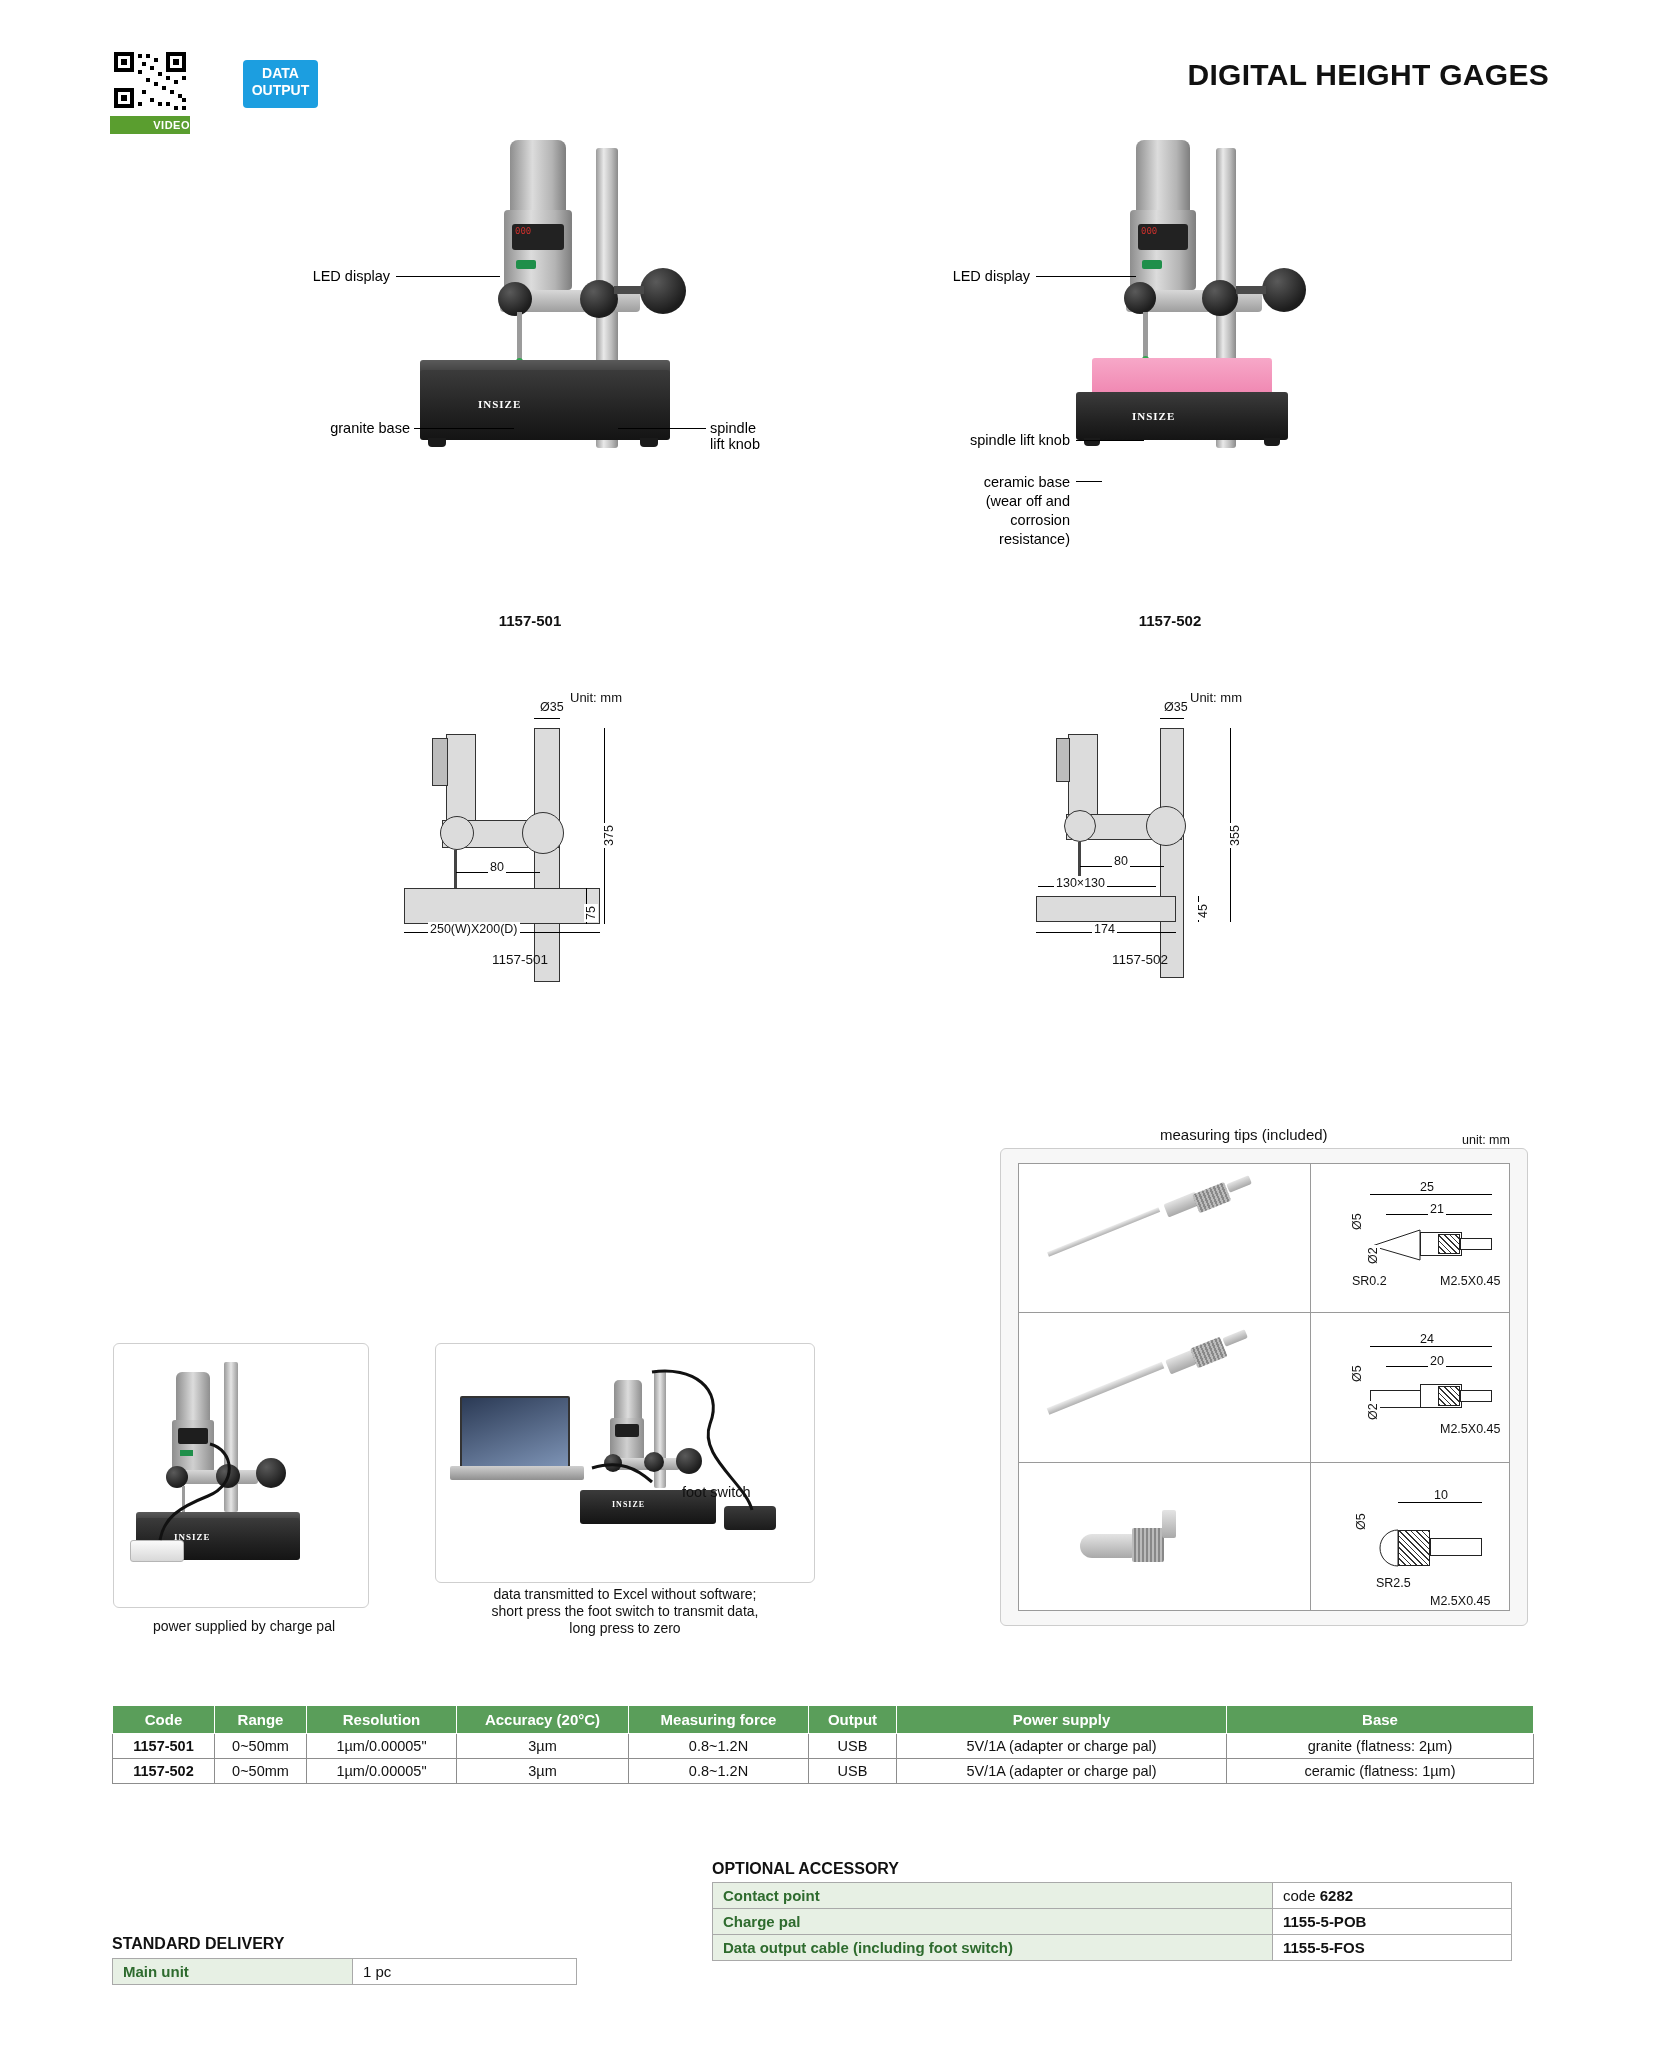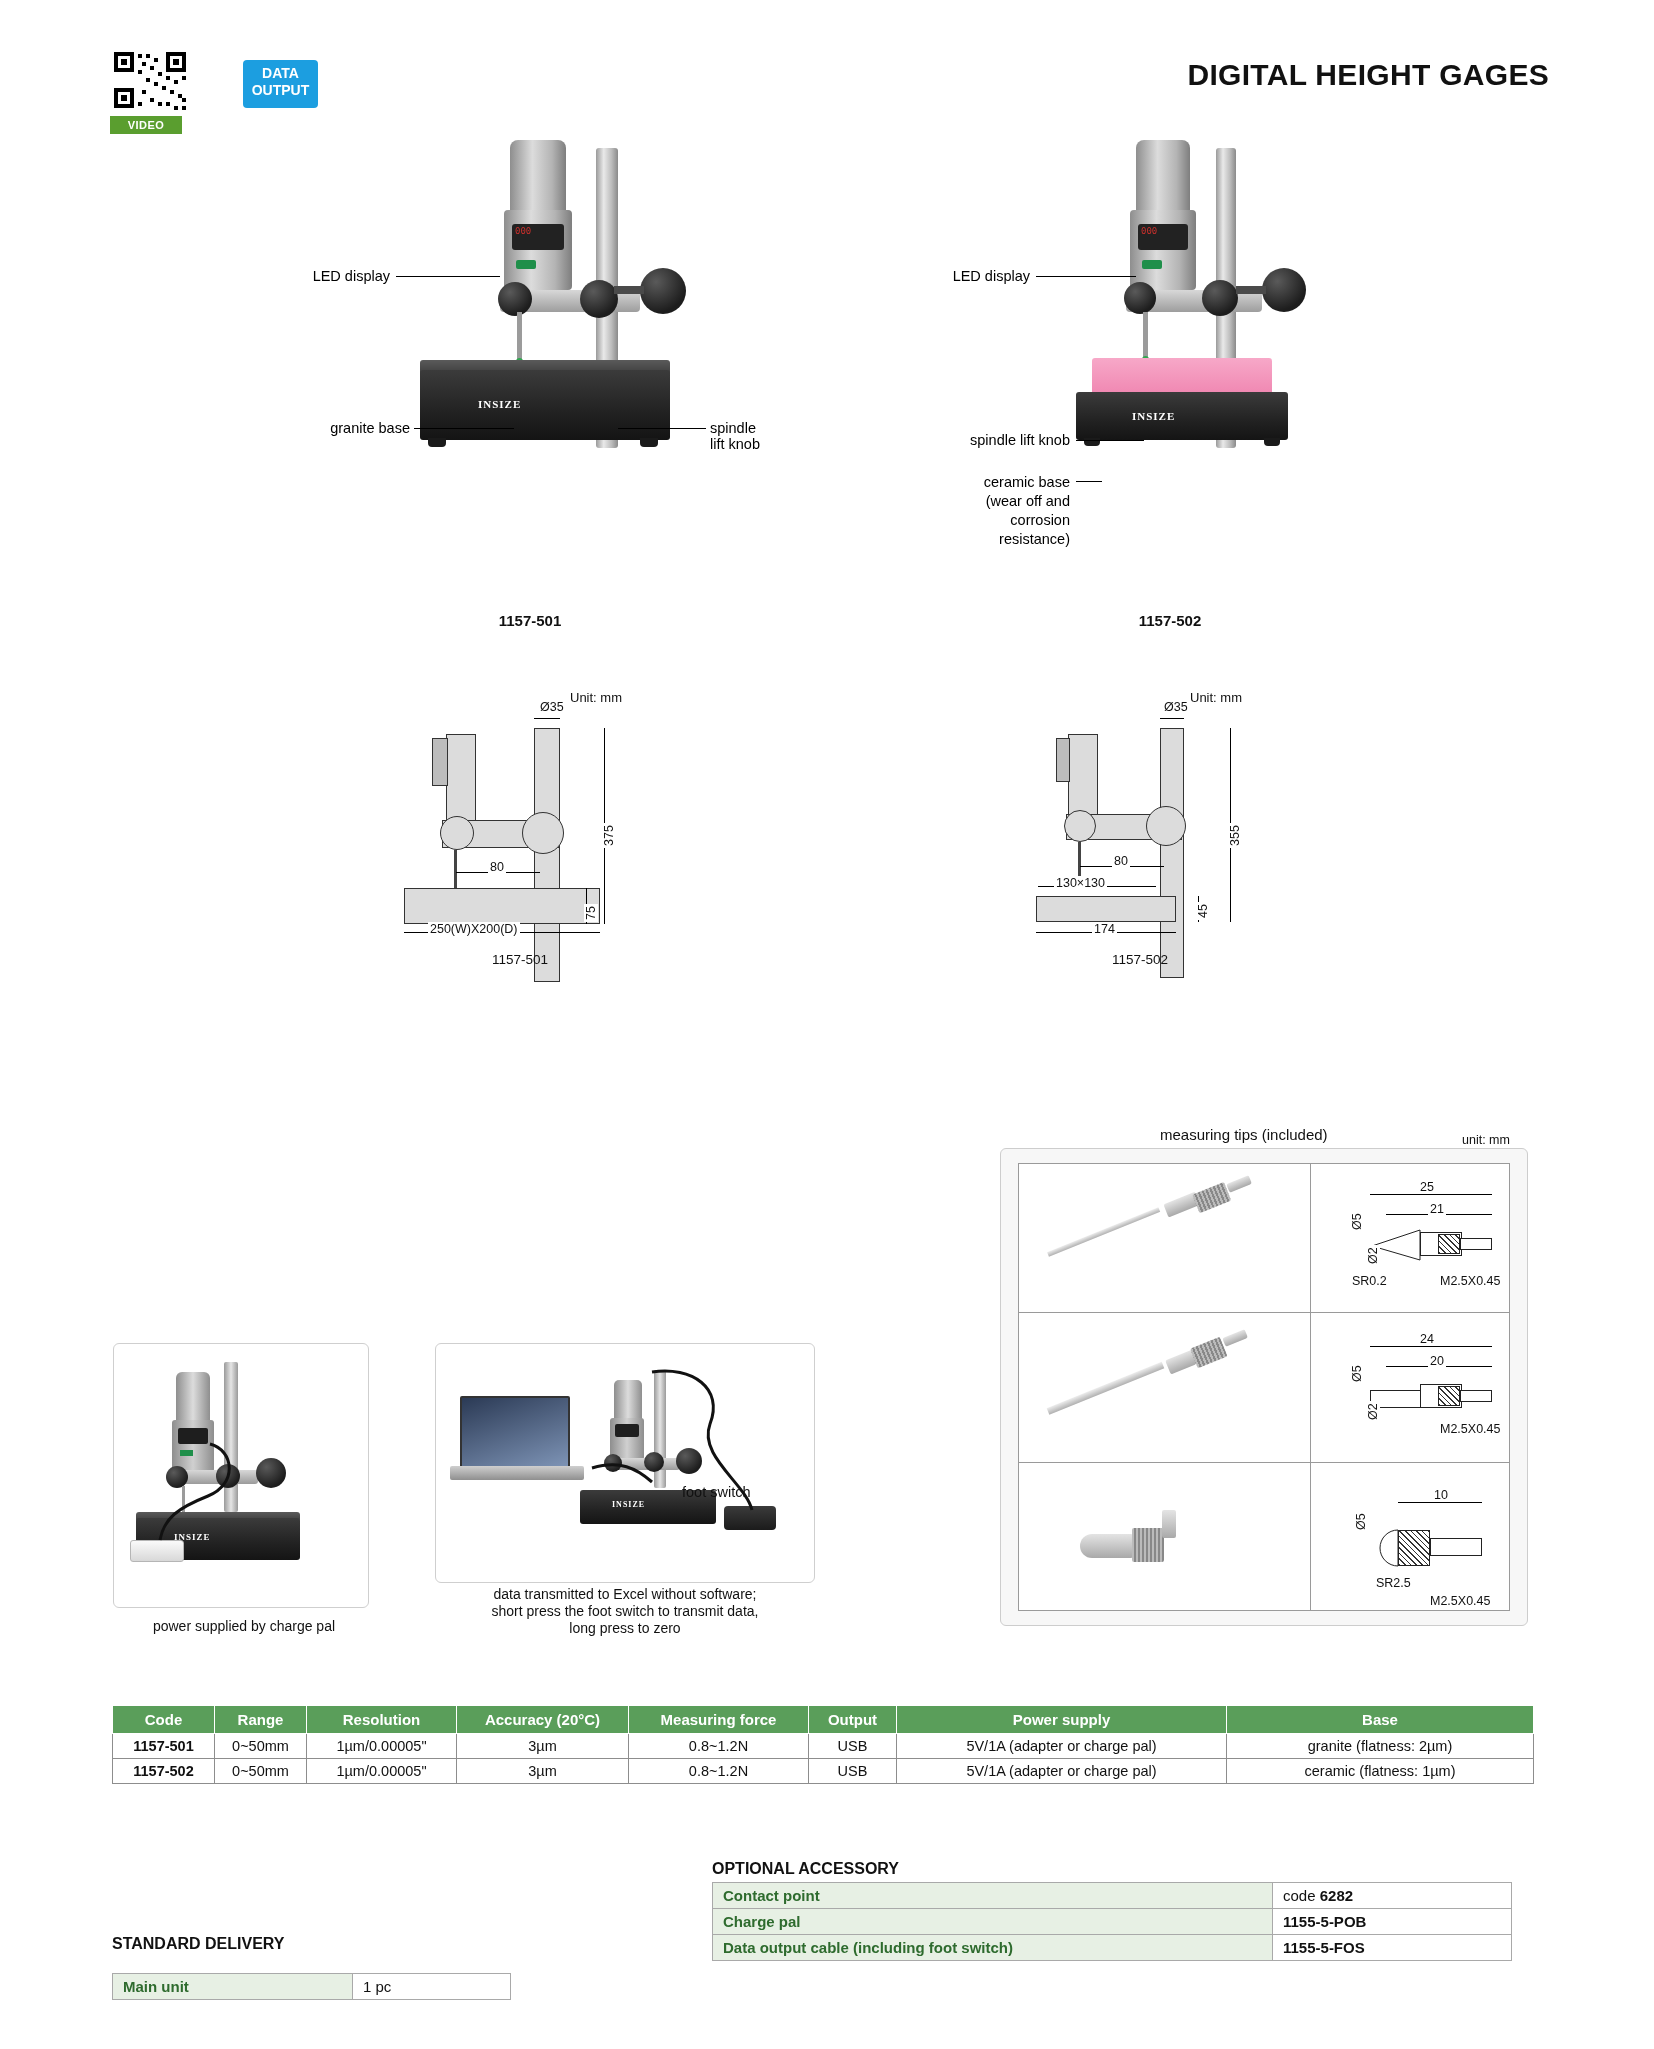--- a/index.html
+++ b/index.html
@@ -14,22 +14,22 @@
   }
   .page { position:relative; width:1654px; height:2049px; }
 
   
   .qr {
     position:absolute; left:110px; top:48px; width:80px; height:80px;
     background:#fff;
   }
   .qr .qrimg { width:80px; height:64px; }
   .qr .vid {
-    width:72px; height:18px; background:#5a9e2f; color:#fff;
-    font-size:11px; font-weight:bold; text-align:center; line-height:18px;
+    width:80px; height:18px; background:#5a9e2f; color:#fff;
+    font-size:11px; font-weight:bold; text-align:right; line-height:18px;
     letter-spacing:0.5px;
   }
   .data-output {
     position:absolute; left:243px; top:60px; width:75px; height:48px;
     background:#1c9ee0; color:#fff; border-radius:4px;
     font-size:14px; font-weight:bold; text-align:center;
     padding-top:5px; line-height:17px;
   }
   .title {
     position:absolute; right:105px; top:58px;
@@ -117,22 +117,22 @@
     border-collapse:collapse; font-size:15px;
   }
   .opt-table td { border:1px solid #a9a9a9; padding:4px 10px; }
   .opt-table td.lab { background:#e7f0e4; color:#2e6b2e; font-weight:bold; width:560px; }
   .opt-table td.val { background:#fff; font-weight:bold; }
   .opt-table td.val .plain { font-weight:normal; }
 
   
   .std-title { position:absolute; left:112px; top:1935px; font-size:16px; font-weight:bold; }
   .std-table {
-    position:absolute; left:112px; top:1958px; width:399px;
-    border-collapse:collapse; font-size:15px;margin-top:15px;
+    position:absolute; left:112px; top:1958px; width:465px;
+    border-collapse:collapse; font-size:15px;
   }
   .std-table td { border:1px solid #a9a9a9; padding:4px 10px; }
   .std-table td.lab { background:#e7f0e4; color:#2e6b2e; font-weight:bold; width:240px; }
   .std-table td.val { background:#fff; }
 
   
   .laptop-screen { position:absolute; background:linear-gradient(160deg,#2b3a55,#7d93b5); border:2px solid #333; border-radius:2px;}
   .laptop-base { position:absolute; background:linear-gradient(180deg,#cfcfcf,#8f8f8f); border-radius:2px;}
 </style>
 </head>

